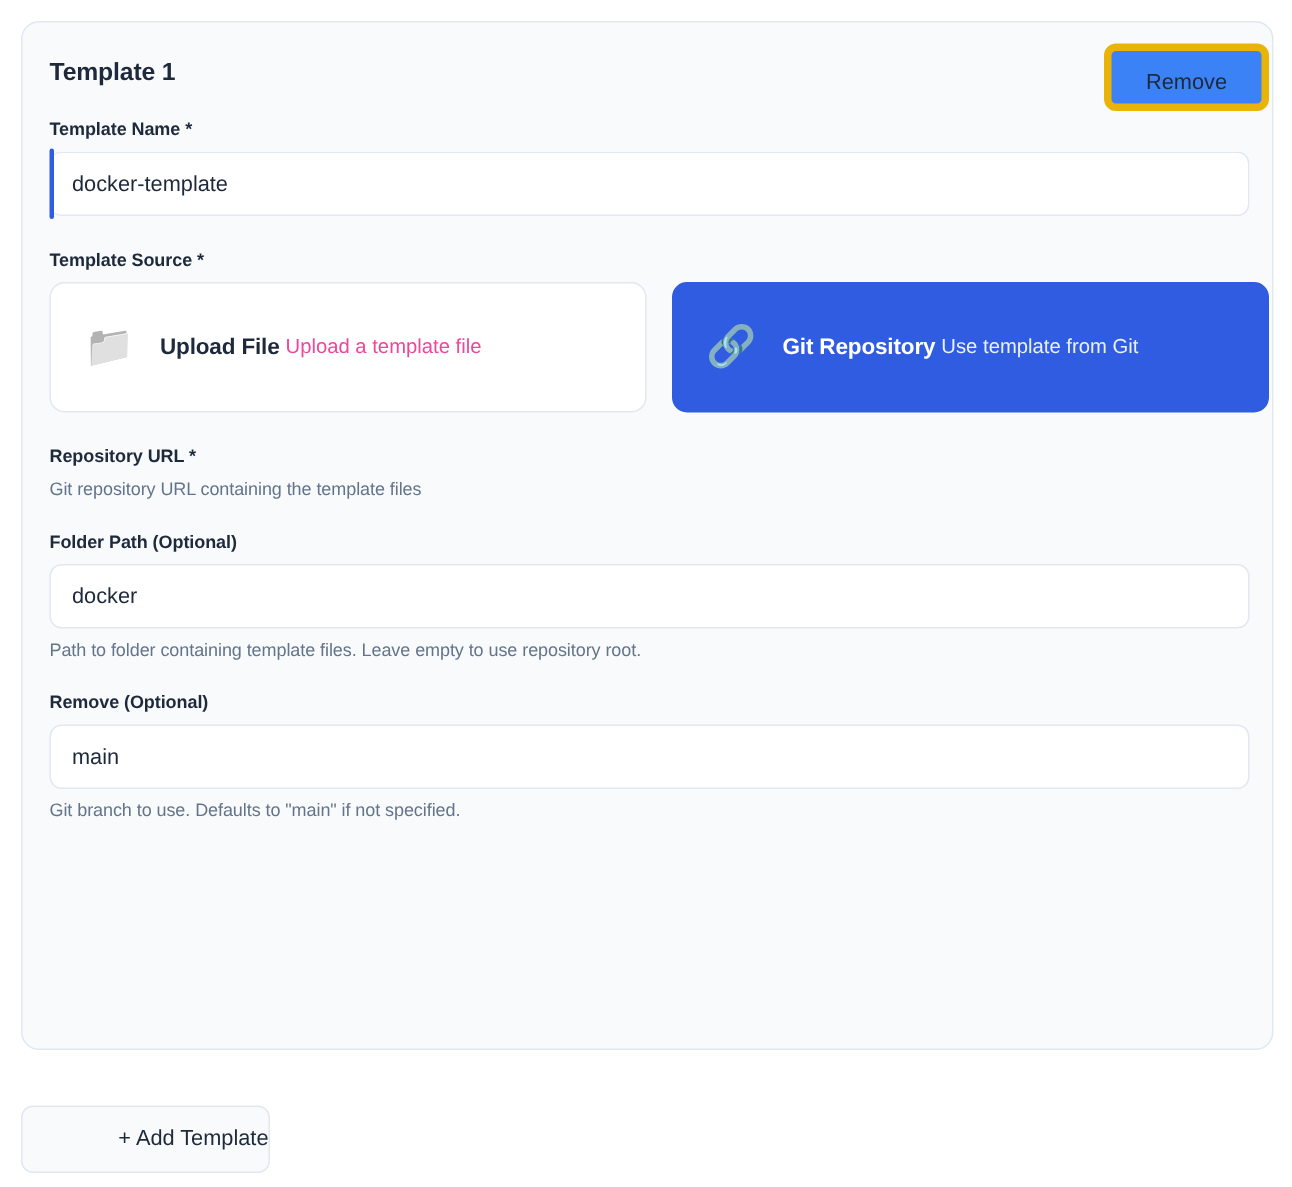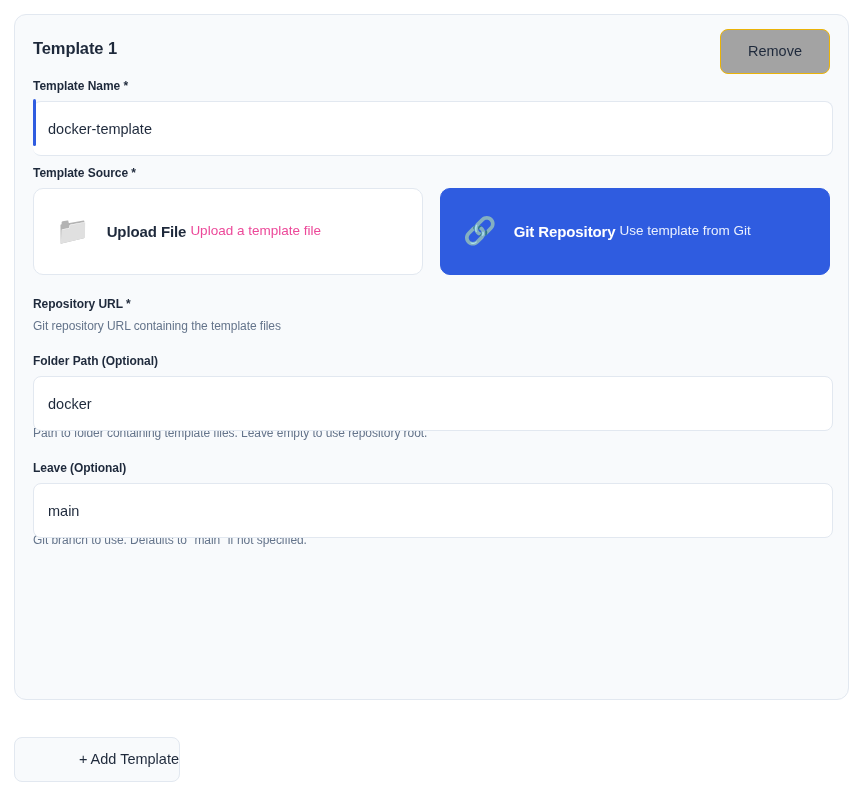--- a/index.html
+++ b/index.html
@@ -27,21 +27,21 @@
   .template-card {
     position: absolute;
     left: 14px;
     top: 14px;
     width: 835px;
     height: 686px;
     box-sizing: border-box;
     background: #f8fafc;
     border: 1px solid #e2e8f0;
     border-radius: 12px;
-    padding: 18px 18px 0 18px;
+    padding: 18px 2px 0 18px;
   }
 
   .card-header {
     position: relative;
     height: 46px;
   }
   .card-title {
     position: absolute;
     left: 0;
     top: 6px;
@@ -50,22 +50,22 @@
     color: #1e293b;
     letter-spacing: -0.1px;
   }
   .remove-button {
     position: absolute;
     right: 0;
     top: -4px;
     width: 110px;
     height: 45px;
     box-sizing: border-box;
-    background: #a3a3a3;
-    border: 1px solid #eab308;
+    background: #3b82f6;
+    border: 5px solid #eab308;
     border-radius: 8px;
     color: #1e293b;
     font-family: "Liberation Sans", sans-serif;
     font-size: 14.5px;
     line-height: 43px;
     text-align: center;
     cursor: pointer;
     padding: 0;
   }
 
@@ -82,21 +82,21 @@
   }
   .input-wrap {
     position: relative;
     height: 43px;
   }
   .text-input {
     position: absolute;
     left: 0;
     top: 0;
     width: 800px;
-    height: 55px;
+    height: 43px;
     box-sizing: border-box;
     background: #ffffff;
     border: 1px solid #e2e8f0;
     border-radius: 8px;
     font-family: "Liberation Sans", sans-serif;
     font-size: 14.5px;
     color: #1e293b;
     padding: 0 14px;
     outline: none;
   }
@@ -252,21 +252,21 @@
       <div class="field-label">Folder Path (Optional)</div>
       <div class="input-wrap">
         <input class="text-input" type="text" value="docker" style="">
       </div>
       <div class="helper-text">Path to folder containing template files. Leave empty to use repository root.</div>
     </div>
 
     <div class="spacer-21"></div>
 
     <div class="field">
-      <div class="field-label">Leave (Optional)</div>
+      <div class="field-label">Remove (Optional)</div>
       <div class="input-wrap">
         <input class="text-input" type="text" value="main" style="">
       </div>
       <div class="helper-text">Git branch to use. Defaults to "main" if not specified.</div>
     </div>
 
   </div>
 
   <button class="add-template-button">+  Add Template</button>
 

